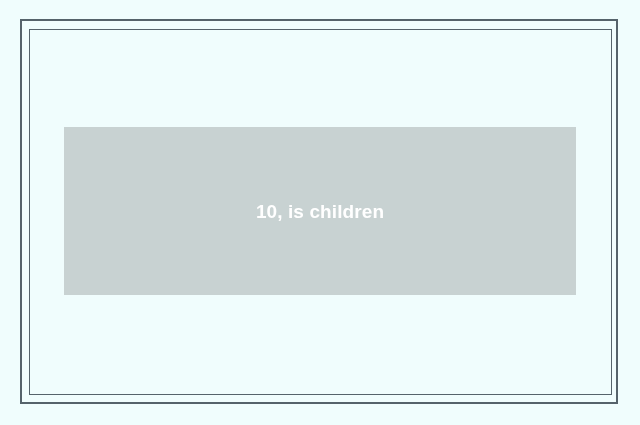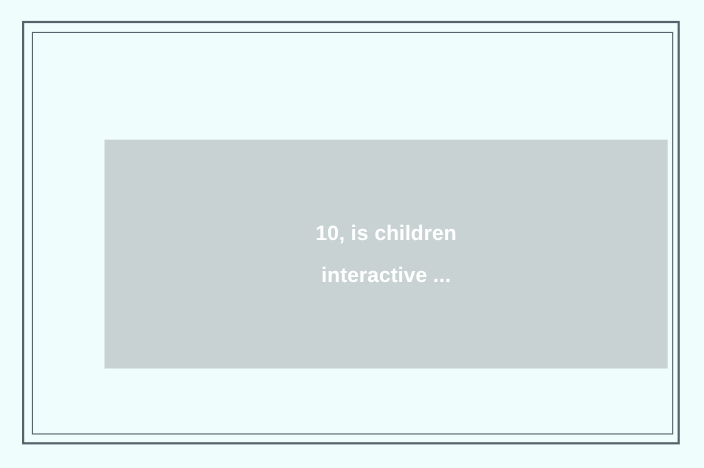--- a/index.html
+++ b/index.html
@@ -45,28 +45,27 @@
     box-sizing: border-box;
     background: transparent;
   }
 
   
   .placeholder-box {
     position: absolute;
     left: 64px;
     top: 127px;
     width: 512px;
-    height: 208px;
+    height: 168px;
     background: #c8d2d2;
     display: flex;
     flex-direction: column;
     align-items: center;
     justify-content: center;
     box-sizing: border-box;
-    margin-left: 31px;
   }
 
   .placeholder-caption {
     color: #ffffff;
     font-size: 19px;
     font-weight: bold;
     line-height: 1.0;
     text-align: center;
     letter-spacing: 0.1px;
     white-space: nowrap;
@@ -86,17 +85,16 @@
 
 <div id="page-root">
 
   <div class="outer-frame"></div>
 
   <div class="inner-frame"></div>
 
   <div class="placeholder-box">
     <div class="placeholder-caption">
       <span class="caption-line">10, is children</span>
-      <span class="caption-line">interactive ...</span>
     </div>
   </div>
 
 </div>
 
 </body></html>

